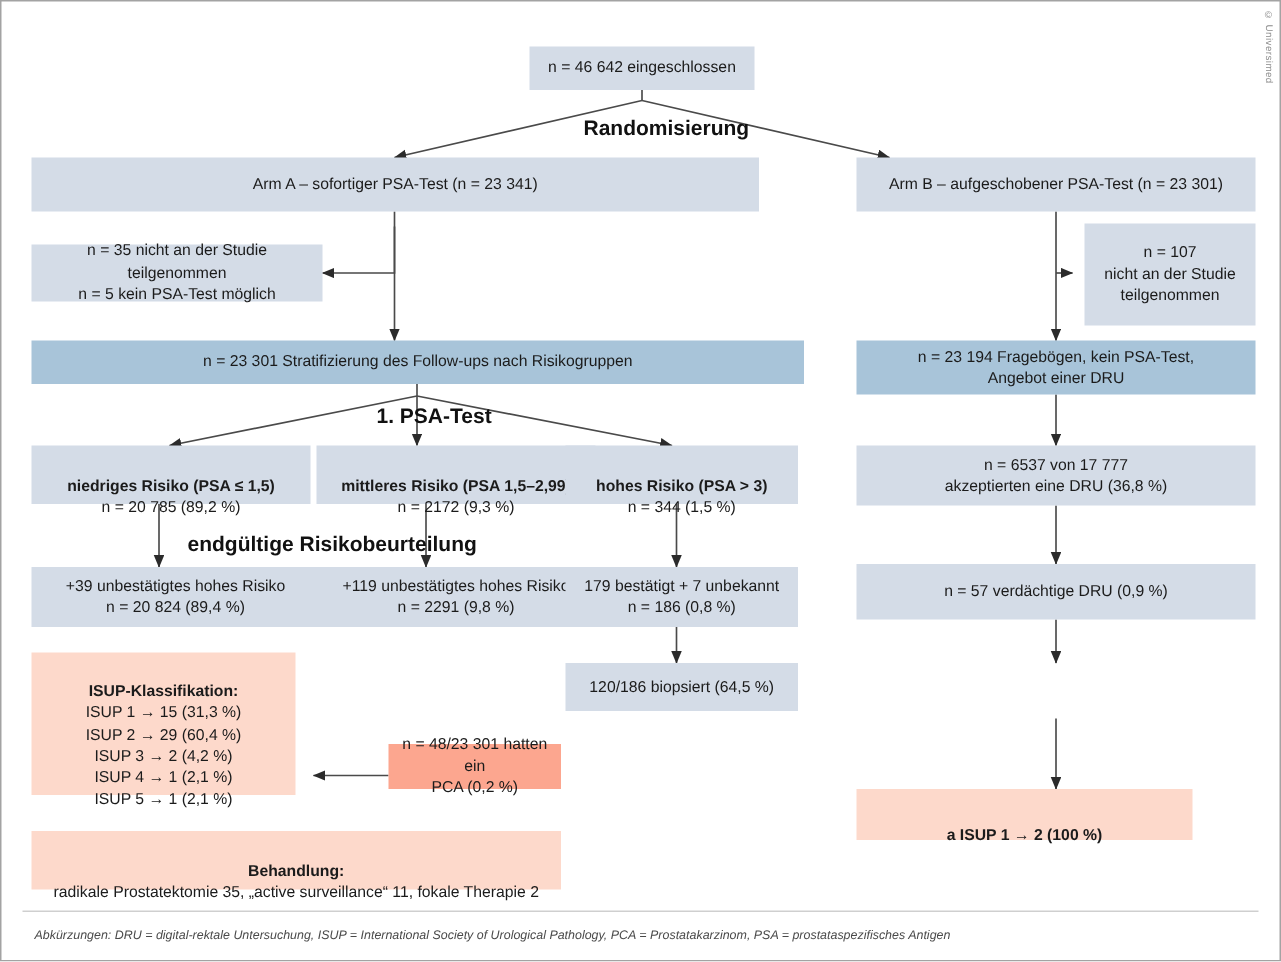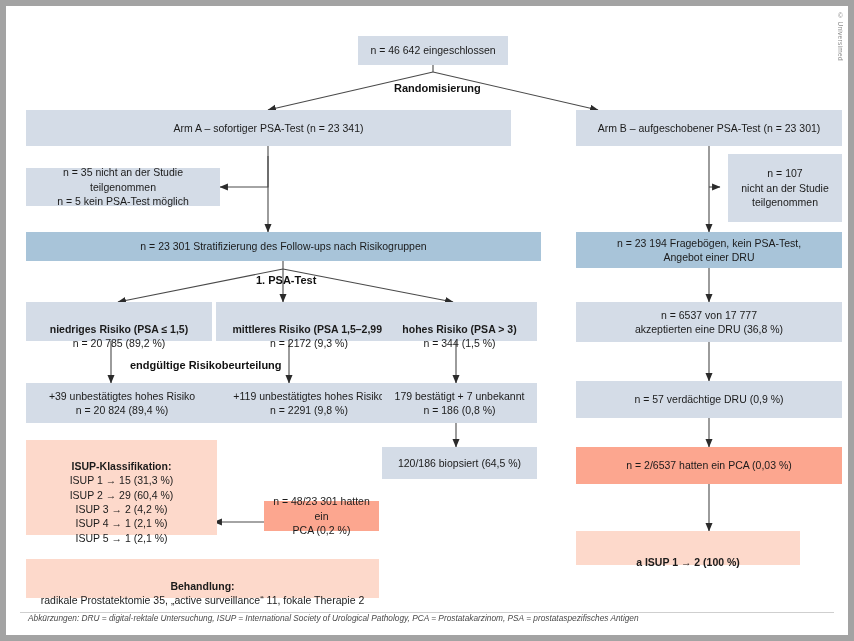--- a/index.html
+++ b/index.html
@@ -10,42 +10,42 @@
   body {
     font-family: "Liberation Sans", sans-serif;
     width: 854px; height: 641px;
     position: relative;
     overflow: hidden;
   }
   #stage {
     position: relative;
     width: 854px; height: 641px;
     background: #ffffff;
-    border: 6px solid #a3a3a3;
+    border: 1px solid #a3a3a3;
   }
   .box {
     position: absolute;
     display: flex;
     flex-direction: column;
     align-items: center;
     justify-content: center;
     text-align: center;
     color: #1b1b1b;
     font-size: 10.5px;
     line-height: 1.42;
     padding: 3px 6px;
   }
   .blue      { background: #d4dce7; }
   .blue-dark { background: #a8c4d9; }
   .salmon    { background: #fca68f; }
   .salmon-lt { background: #fdd9cb; }
   .b { font-weight: bold; margin-top: 29px; }
   .lbl {
     position: absolute;
-    font-size: 11px;
+    font-size: 14px;
     font-weight: bold;
     color: #111;
     white-space: nowrap;
   }
   svg.arrows {
     position: absolute;
     left: 0; top: 0;
     width: 854px; height: 641px;
     pointer-events: none;
   }
@@ -195,34 +195,31 @@
 
   <div class="box blue tight" style="left:570px; top:296px; width:266px; height:40px;">
     <span class="line">n = 6537 von 17 777</span>
     <span class="line">akzeptierten eine DRU (36,8 %)</span>
   </div>
 
   <div class="box blue" style="left:570px; top:375px; width:266px; height:37px;">
     <span class="line">n = 57 verdächtige DRU (0,9 %)</span>
   </div>
 
-  <div class="box salmon" style="left:570px; top:441px; width:266px; height:37px;">
-    <span class="line">n = 2/6537 hatten ein PCA (0,03 %)</span>
-  </div>
 
   <div class="box salmon-lt" style="left:570px; top:525px; width:224px; height:34px;">
     <span class="line b">a ISUP 1 → 2 (100 %)</span>
   </div>
 
   <div class="box salmon tight" style="left:258px; top:495px; width:115px; height:30px;">
     <span class="line">n = 48/23 301 hatten ein</span>
     <span class="line">PCA (0,2 %)</span>
   </div>
 
-  <div class="box salmon-lt tight" style="left:20px; top:434px; width:191px; height:95px;">
+  <div class="box salmon-lt tight" style="left:20px; top:434px; width:176px; height:95px;">
     <span class="line b">ISUP-Klassifikation:</span>
     <span class="line">ISUP 1 → 15 (31,3 %)</span>
     <span class="line">ISUP 2 → 29 (60,4 %)</span>
     <span class="line">ISUP 3 → 2 (4,2 %)</span>
     <span class="line">ISUP 4 → 1 (2,1 %)</span>
     <span class="line">ISUP 5 → 1 (2,1 %)</span>
   </div>
 
   <div class="box salmon-lt tight" style="left:20px; top:553px; width:353px; height:39px;">
     <span class="line b">Behandlung:</span>

